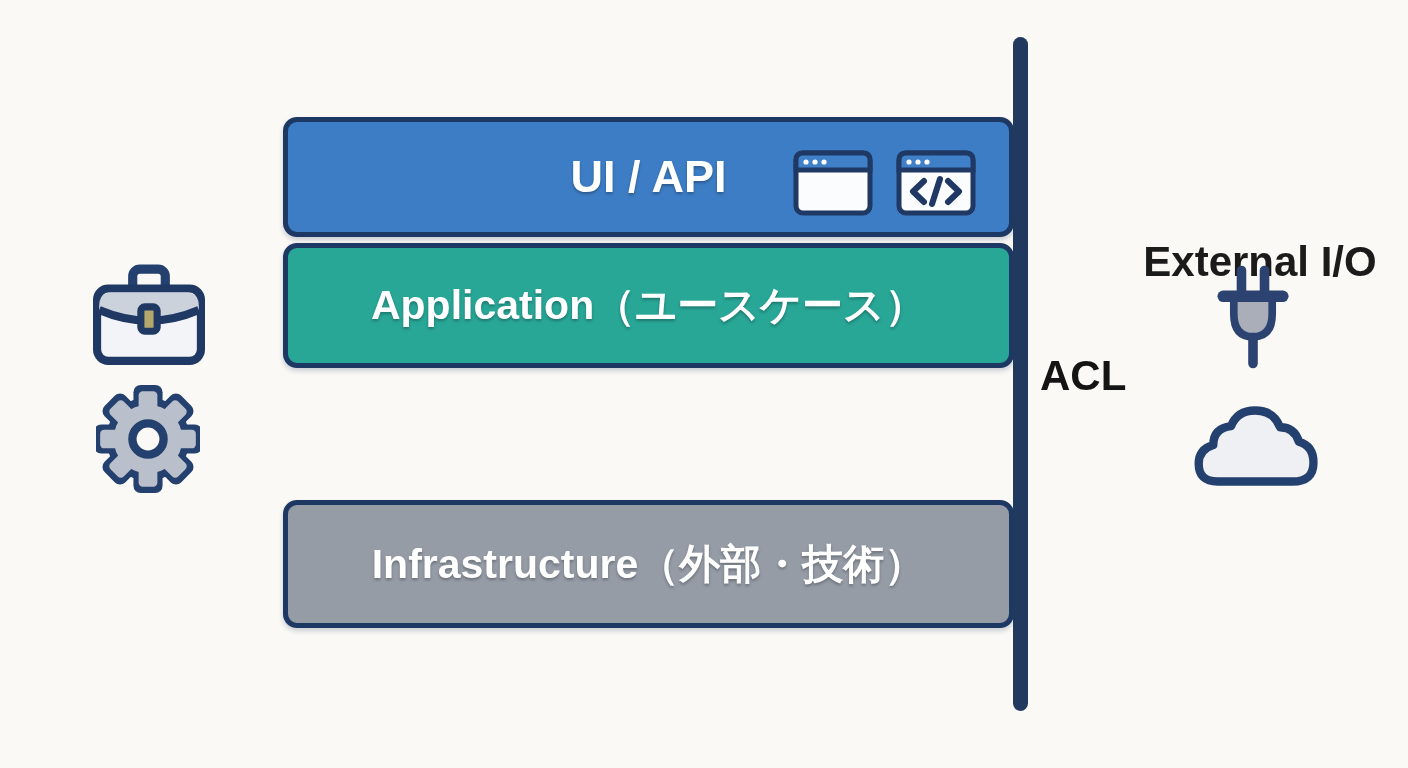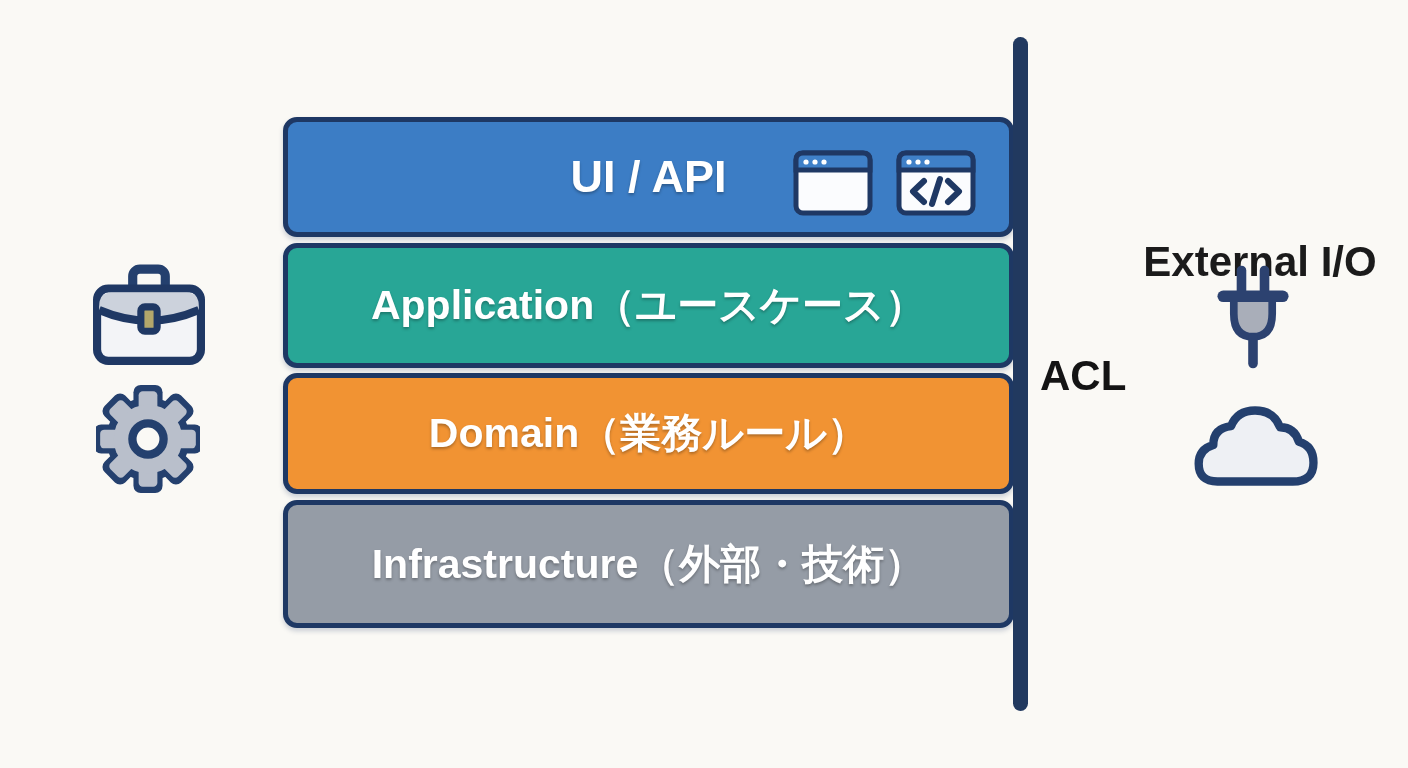--- a/index.html
+++ b/index.html
@@ -146,23 +146,20 @@
       <polyline points="28,31 17,41.5 28,52" fill="none" stroke="#1f3864" stroke-width="6" stroke-linecap="round" stroke-linejoin="round"></polyline>
       <polyline points="52,31 63,41.5 52,52" fill="none" stroke="#1f3864" stroke-width="6" stroke-linecap="round" stroke-linejoin="round"></polyline>
       <line x1="44" y1="29" x2="36" y2="54" stroke="#1f3864" stroke-width="6" stroke-linecap="round"></line>
     </svg>
   </div>
 
   <div class="layer layer-application">
     <span class="layer-label">Application（ユースケース）</span>
   </div>
 
-  <div class="layer layer-domain">
-    <span class="layer-label">Domain（業務ルール）</span>
-  </div>
 
   <div class="layer layer-infrastructure">
     <span class="layer-label">Infrastructure（外部・技術）</span>
   </div>
 
   <div class="boundary-line"></div>
   <div class="acl-label">ACL</div>
 
   <div class="side-label external-label">External I/O</div>
 

